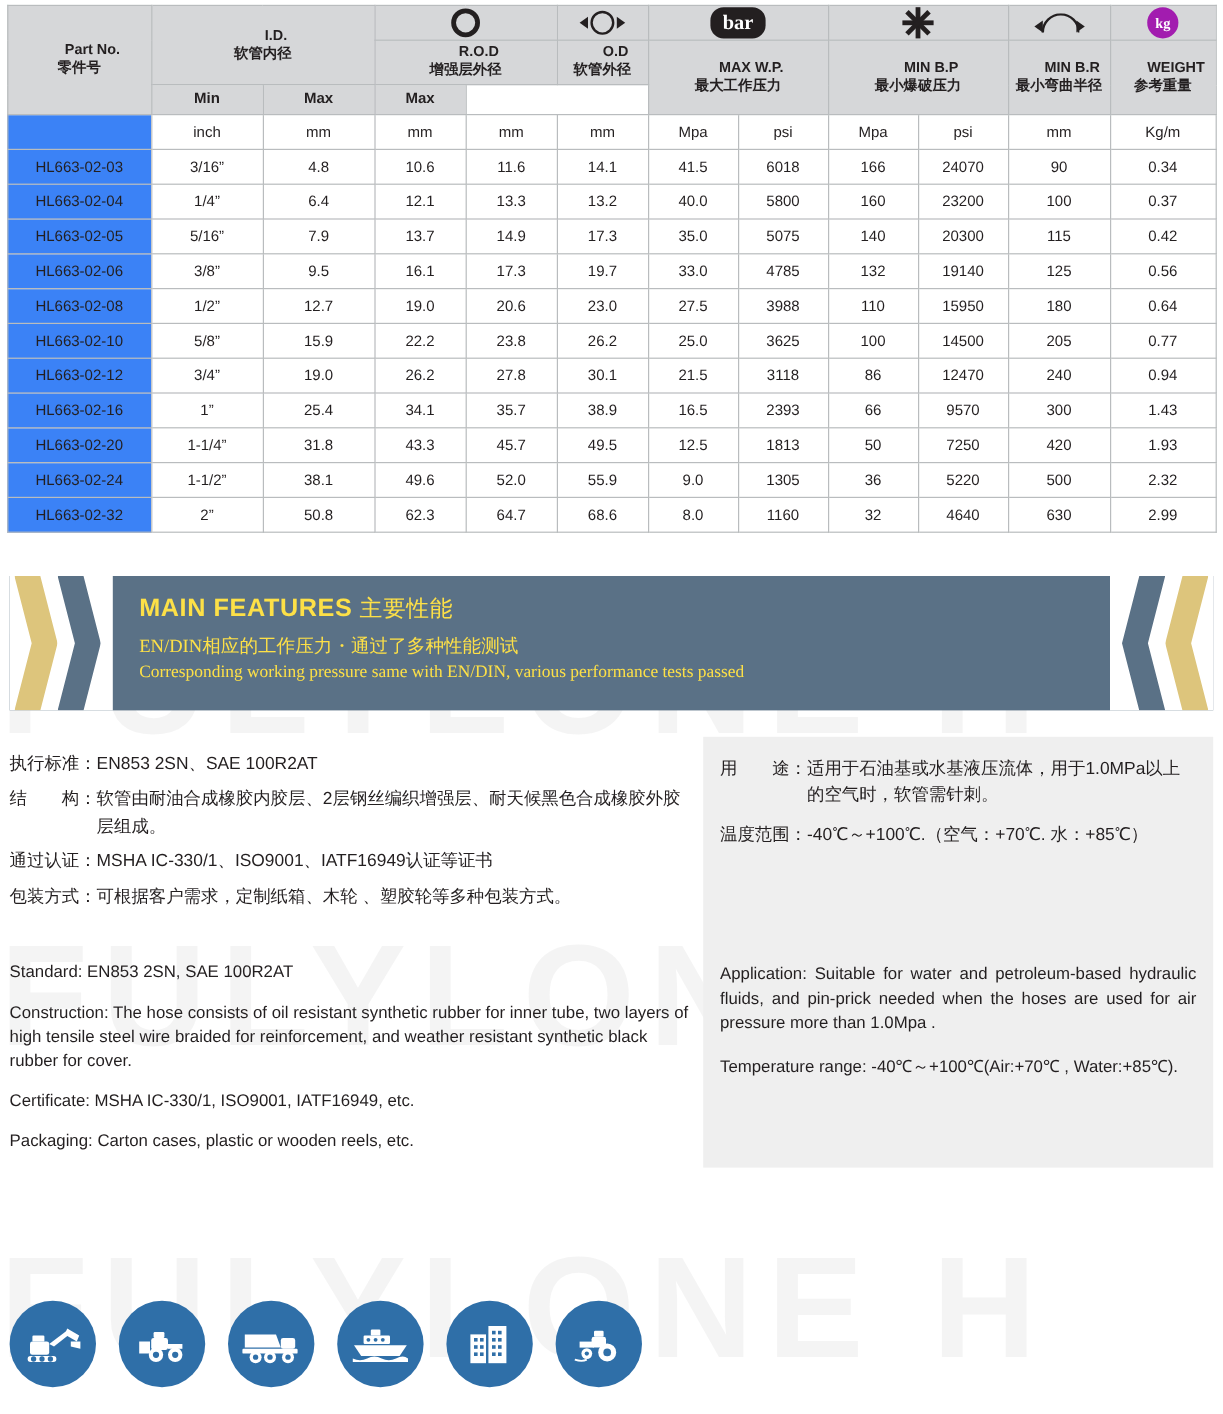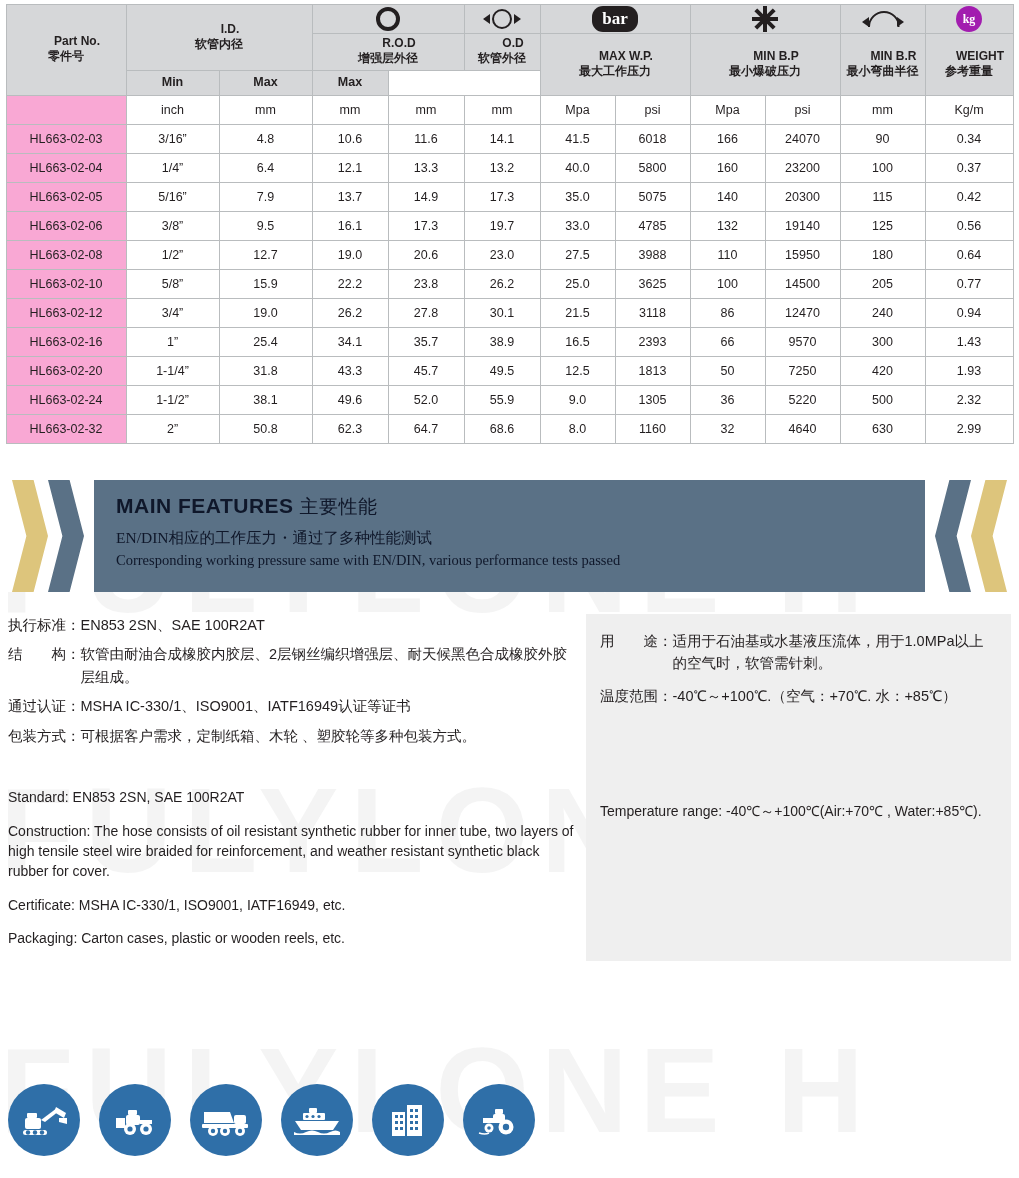--- a/index.html
+++ b/index.html
@@ -74,21 +74,21 @@
   .unit-row td {
     height: 24px;
     font-size: 12.5px;
     background: #ffffff;
   }
   .spec-table tbody td {
     height: 28px;
     background: #ffffff;
   }
   .spec-table tbody tr td:first-child {
-    background: #f9a8d4;
+    background: #3b82f6;
   }
   .partcol { width: 120px; }
   .idcol { width: 93px; }
   .numcol { width: 76px; }
   .wpcol { width: 75px; }
   .brcol { width: 85px; }
   .wtcol { width: 88px; }
 
   
   .ic-ring {
@@ -175,21 +175,21 @@
     clip-path: polygon(100% 0, 40% 0, 0 50%, 40% 100%, 100% 100%, 60% 50%);
   }
   .banner-right .chev2 {
     right: 40px;
     background: #5a7186;
     clip-path: polygon(100% 0, 40% 0, 0 50%, 40% 100%, 100% 100%, 60% 50%);
   }
   .banner-body {
     flex: 1 1 auto;
     padding: 14px 0 0 22px;
-    color: #0f172a;
+    color: #fde047;
   }
   .banner-title {
     font-size: 21px;
     font-weight: bold;
     letter-spacing: .5px;
     margin-bottom: 8px;
   }
   .banner-title .cn {
     font-weight: normal;
     font-size: 19px;
@@ -210,20 +210,21 @@
   .content {
     position: relative;
     z-index: 2;
     display: flex;
     margin: 22px 8px 0 8px;
   }
   .col-left {
     width: 578px;
     padding-right: 12px;
     box-sizing: border-box;
+    margin-top: 12px;
   }
   .col-right {
     width: 425px;
     background: #efefef;
     box-sizing: border-box;
     padding: 16px 14px 10px 14px;
   }
   .cn-line {
     display: flex;
     font-size: 14.5px;
@@ -617,20 +618,21 @@
       <div class="cn-line">
         <span class="cn-label">用　　途：</span>
         <span class="cn-value">适用于石油基或水基液压流体，用于1.0MPa以上的空气时，软管需针刺。</span>
       </div>
       <div class="cn-line">
         <span class="cn-label">温度范围：</span>
         <span class="cn-value">-40℃～+100℃.（空气：+70℃. 水：+85℃）</span>
       </div>
     </div>
     <div class="right-en">
+      <p class="en-p">Application: Suitable for water and petroleum-based hydraulic fluids, and pin-prick needed when the hoses are used for air pressure more than 1.0Mpa .</p>
       <p class="en-p">Temperature range: -40℃～+100℃(Air:+70℃ , Water:+85℃).</p>
     </div>
   </div>
 </div>
 
 <div class="icon-row">
   <div class="app-icon">
     <svg width="50" height="36" viewBox="0 0 50 36">
         <g fill="#ffffff">
       <rect x="6" y="16" width="16" height="11" rx="2"></rect>

